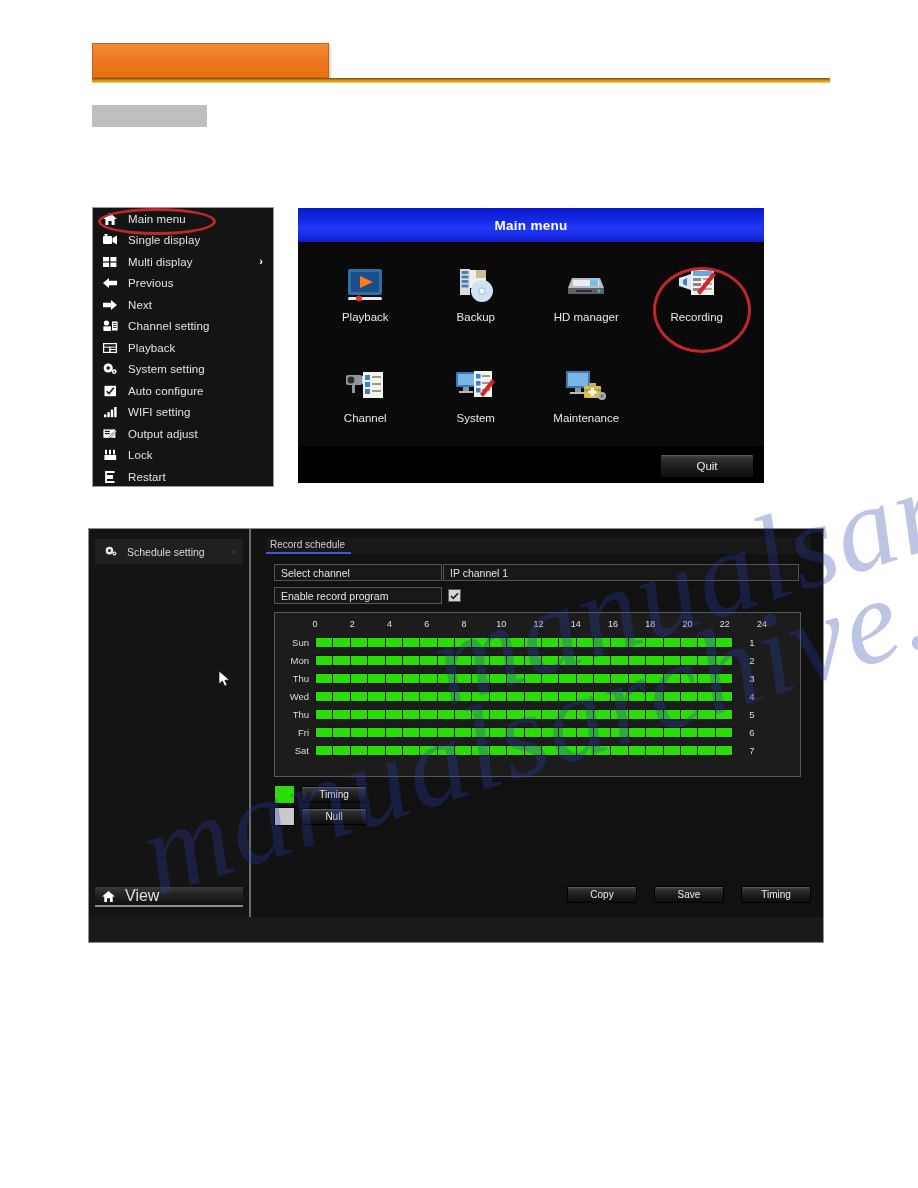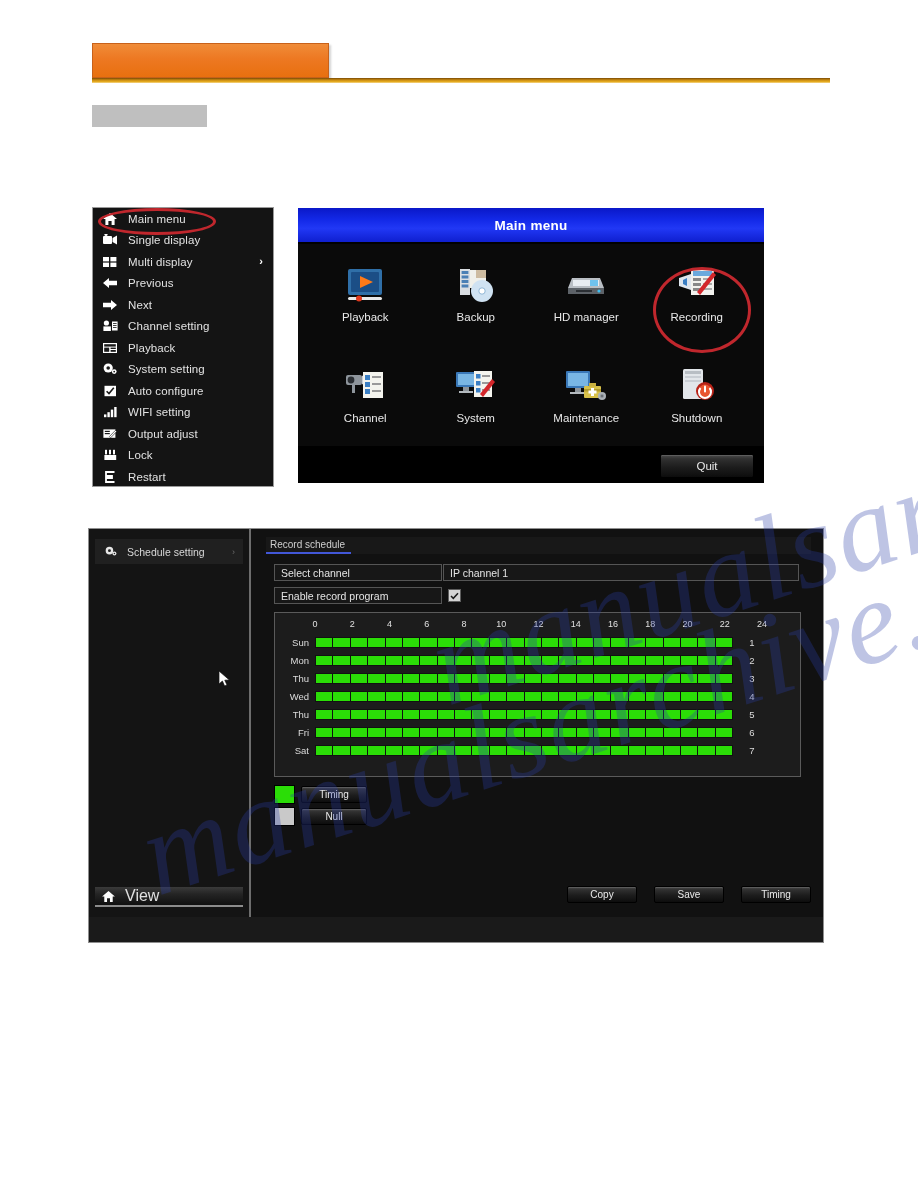--- a/index.html
+++ b/index.html
@@ -753,35 +753,20 @@
               <rect x="25" y="16" width="7" height="3.5" fill="#c9b03e"></rect>
               <rect x="27" y="21" width="3" height="8" fill="#fff"></rect>
               <rect x="24.5" y="23.5" width="8" height="3" fill="#fff"></rect>
               <circle cx="38" cy="29" r="4" fill="#aab0b6"></circle>
               <rect x="36.6" y="27.6" width="2.8" height="2.8" fill="#6a7076"></rect>
             </svg>
           </div>
           <span class="mm-cell-label">Maintenance</span>
         </div>
 
-        <div class="mm-cell">
-          <div class="mm-icon">
-            <svg width="44" height="40" viewBox="0 0 44 40">
-              <rect x="8" y="2" width="20" height="30" rx="1.5" fill="#e2e6ea"></rect>
-              <rect x="10" y="4" width="16" height="3" fill="#b8bec4"></rect>
-              <rect x="10" y="9" width="16" height="2" fill="#c9ced4"></rect>
-              <rect x="10" y="13" width="16" height="2" fill="#c9ced4"></rect>
-              <circle cx="30" cy="24" r="9" fill="#b82318"></circle>
-              <circle cx="30" cy="24" r="6.5" fill="#e8542f"></circle>
-              <rect x="29" y="18.5" width="2" height="7" rx="1" fill="#fff"></rect>
-              <path d="M25.5 21 A 6 6 0 1 0 34.5 21" stroke="#fff" stroke-width="2" fill="none"></path>
-            </svg>
-          </div>
-          <span class="mm-cell-label">Shutdown</span>
-        </div>
 
       </div>
     </div>
     <div class="mm-footer">
       <div class="btn-dark" id="quit-button">Quit</div>
     </div>
   </div>
 
   <div class="red-ellipse" id="ellipse-recording"></div>
 

